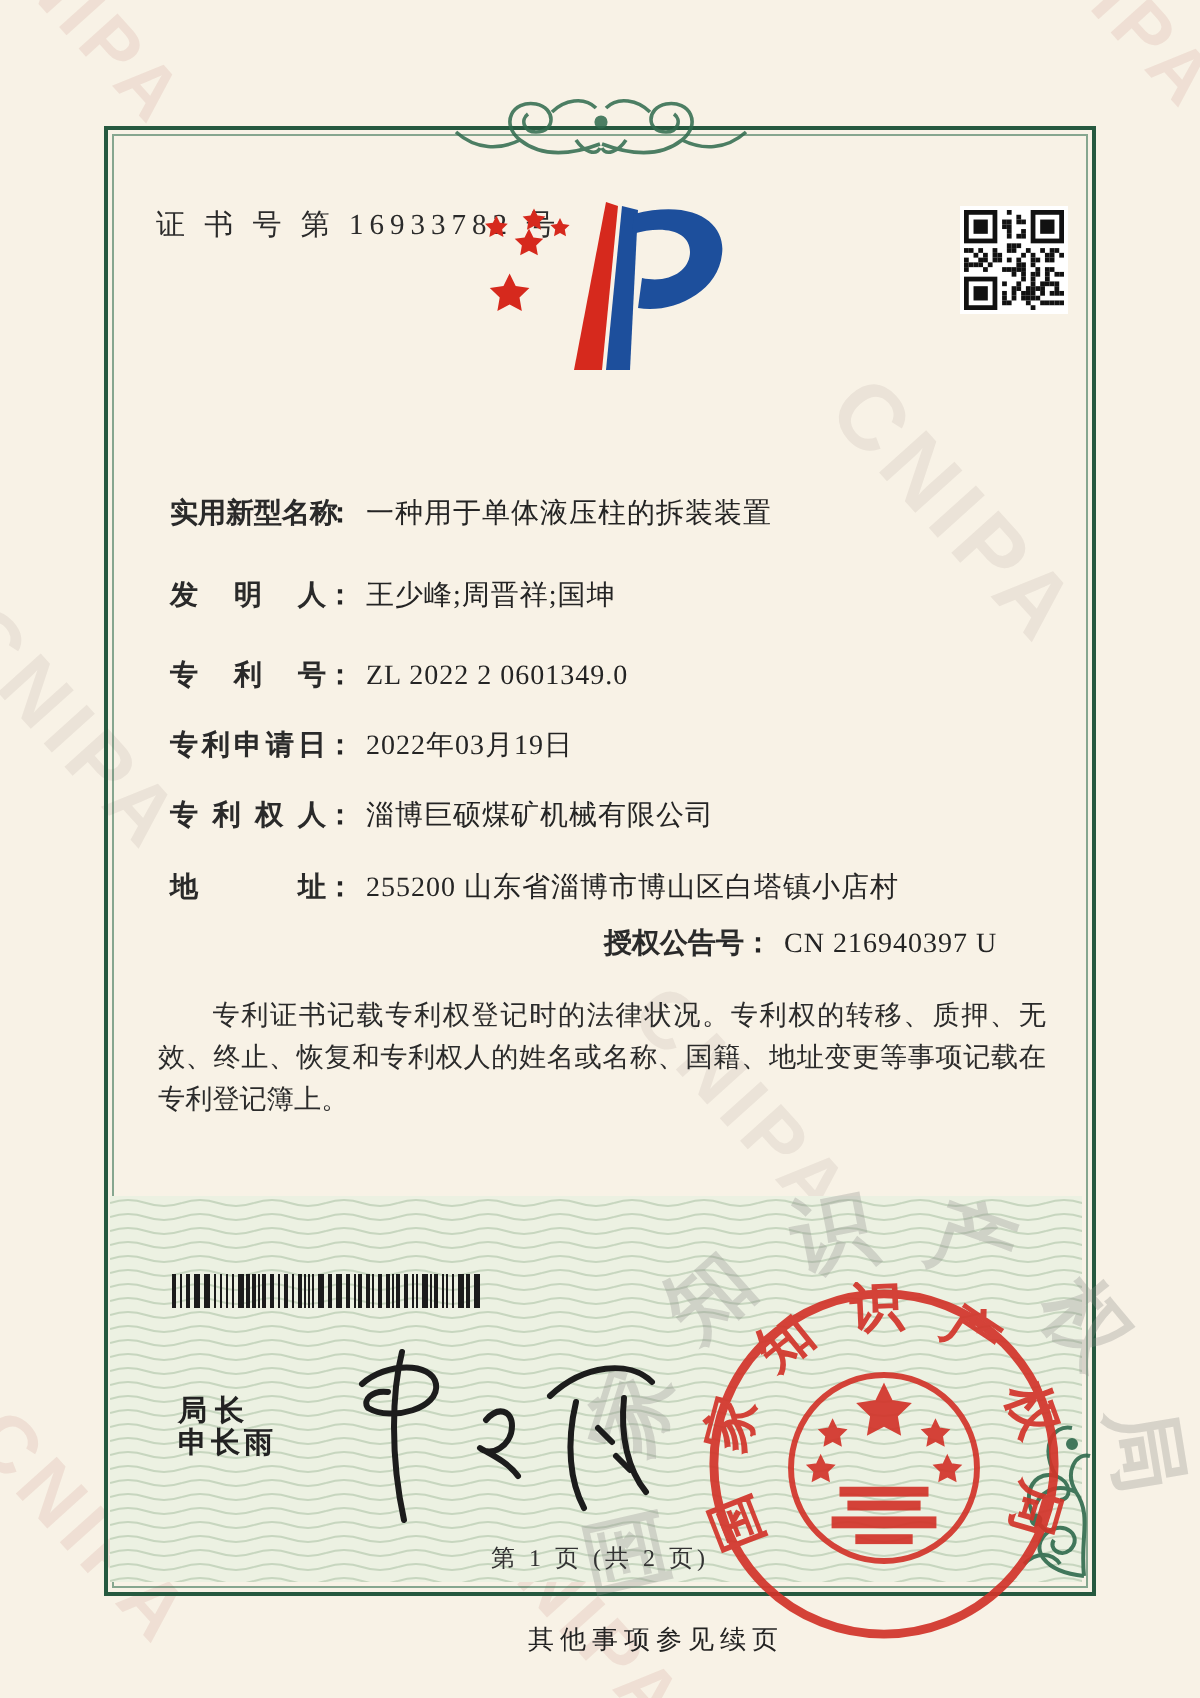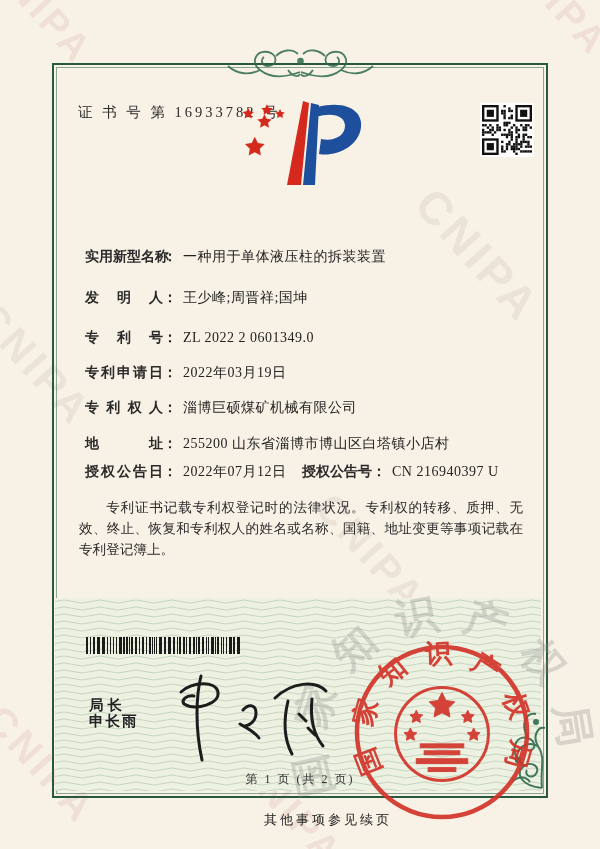--- a/index.html
+++ b/index.html
@@ -237,23 +237,20 @@
   </div>
   <div class="field" style="top:364px;">
     <span class="flabel">专利申请日</span><span class="fcolon">：</span><span class="fvalue">2022年03月19日</span>
   </div>
   <div class="field" style="top:399px;">
     <span class="flabel">专利权人</span><span class="fcolon">：</span><span class="fvalue">淄博巨硕煤矿机械有限公司</span>
   </div>
   <div class="field" style="top:435px;">
     <span class="flabel">地址</span><span class="fcolon">：</span><span class="fvalue">255200 山东省淄博市博山区白塔镇小店村</span>
   </div>
-  <div class="field" style="top:463px;">
-    <span class="flabel">授权公告日</span><span class="fcolon">：</span><span class="fvalue">2022年07月12日</span>
-  </div>
   <div class="field" style="left:302px;top:463px;">
     <span class="flabel" style="width:auto;">授权公告号</span><span class="fcolon">：</span><span class="fvalue">CN 216940397 U</span>
   </div>
 
   <div class="paras">
     <p>专利证书记载专利权登记时的法律状况。专利权的转移、质押、无效、终止、恢复和专利权人的姓名或名称、国籍、地址变更等事项记载在专利登记簿上。</p>
   </div>
 
   <svg class="gzone" width="486" height="193">
     <defs>

